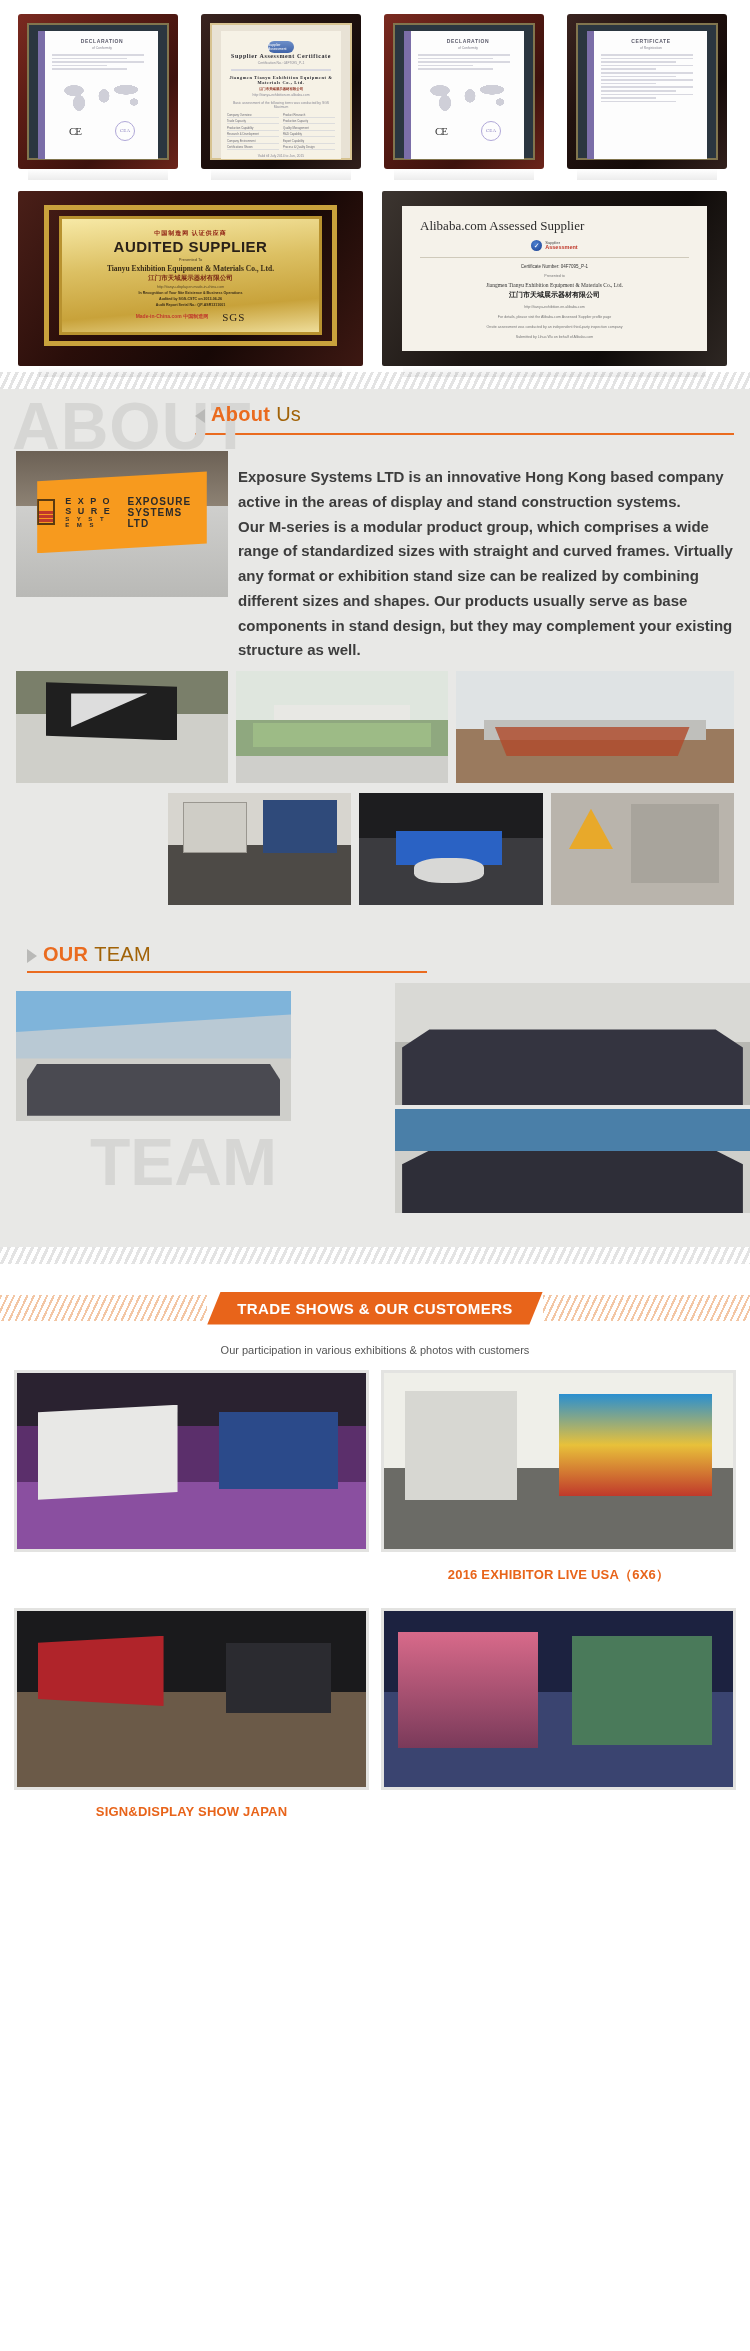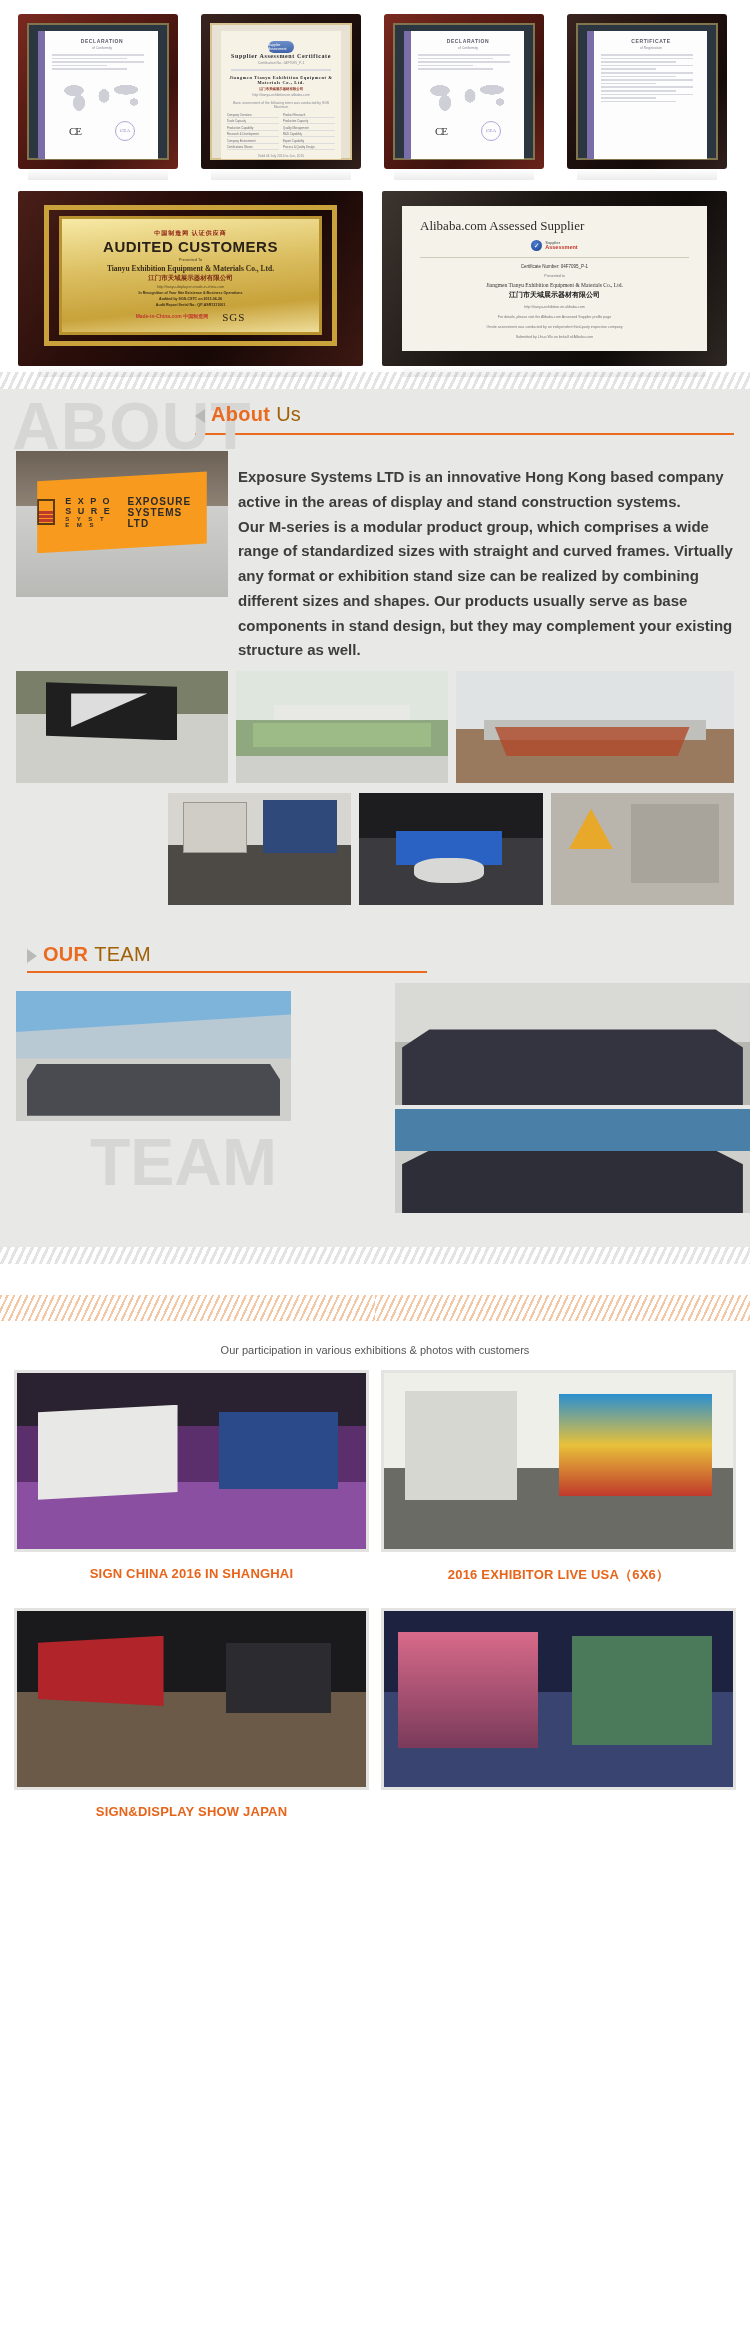--- a/index.html
+++ b/index.html
@@ -428,21 +428,21 @@
         <div class="p-shadow"></div>
       </div>
     </div>
 
     <div class="cert-row-2">
 
       <div class="plaque">
         <div class="gold">
           <div class="gold-inner">
             <div class="cn-red">中国制造网 认证供应商</div>
-            <div class="aud-title">AUDITED CUSTOMERS</div>
+            <div class="aud-title">AUDITED SUPPLIER</div>
             <div class="aud-small">Presented To</div>
             <div class="aud-co">Tianyu Exhibition Equipment &amp; Materials Co., Ltd.</div>
             <div class="aud-cn">江门市天域展示器材有限公司</div>
             <div class="aud-url">http://tianyu-display.en.made-in-china.com</div>
             <div class="aud-rec">In Recognition of Your Site Existence &amp; Business Operations</div>
             <div class="aud-rec">Audited by SGS-CSTC on 2013-06-26</div>
             <div class="aud-rec">Audit Report Serial No.: QP-ASR1311001</div>
             <div class="aud-logos">
               <span class="mic">Made-in-China.com 中国制造网</span>
               <span class="sgs">SGS</span>
@@ -548,29 +548,29 @@
         <div class="tp-left"></div>
       </div>
     </div>
   </section>
 
   <div class="hatch-strip"></div>
 
   <section class="trade-wrap">
     <div class="banner-row">
       <span class="banner-hatch"></span>
+      <span class="banner-center">TRADE SHOWS &amp; OUR CUSTOMERS</span>
       <span class="banner-hatch"></span>
     </div>
 
     <div class="banner-sub">Our participation in various exhibitions &amp; photos with customers</div>
 
     <div class="shows-grid">
       <div class="show-cell">
         <div class="show-img sh1"></div>
-        <div class="show-caption">SIGN CHINA 2016 IN SHANGHAI</div>
       </div>
       <div class="show-cell">
         <div class="show-img sh2"></div>
         <div class="show-caption">2016 EXHIBITOR LIVE USA（6X6）</div>
       </div>
       <div class="show-cell">
         <div class="show-img sh3"></div>
         <div class="show-caption">SIGN&amp;DISPLAY SHOW JAPAN</div>
       </div>
       <div class="show-cell">

